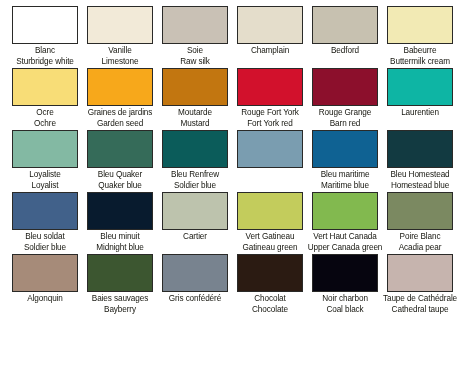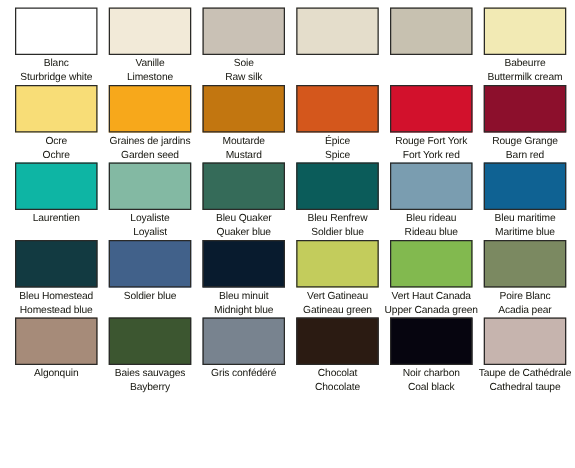--- a/index.html
+++ b/index.html
@@ -93,23 +93,29 @@
       </div>
       <div class="swatch-cell">
         <div class="swatch-chip" style="background-color: rgb(201, 193, 181); border-color: rgb(42, 42, 40);"></div>
         <div class="swatch-labels">
           <span class="swatch-name-fr">Soie</span>
           <span class="swatch-name-en">Raw silk</span>
         </div>
       </div>
       <div class="swatch-cell">
         <div class="swatch-chip" style="background-color: rgb(228, 221, 203); border-color: rgb(42, 42, 40);"></div>
+        <div class="swatch-labels">
+          <span class="swatch-name-fr">Champlain</span>
+        </div>
       </div>
       <div class="swatch-cell">
         <div class="swatch-chip" style="background-color: rgb(199, 193, 176); border-color: rgb(42, 42, 40);"></div>
+        <div class="swatch-labels">
+          <span class="swatch-name-fr">Bedford</span>
+        </div>
       </div>
       <div class="swatch-cell">
         <div class="swatch-chip" style="background-color: rgb(242, 234, 180); border-color: rgb(42, 42, 40);"></div>
         <div class="swatch-labels">
           <span class="swatch-name-fr">Babeurre</span>
           <span class="swatch-name-en">Buttermilk cream</span>
         </div>
       </div>
       <div class="swatch-cell">
         <div class="swatch-chip" style="background-color: rgb(248, 221, 119); border-color: rgb(42, 42, 40);"></div>
@@ -126,27 +132,20 @@
         </div>
       </div>
       <div class="swatch-cell">
         <div class="swatch-chip" style="background-color: rgb(194, 118, 16); border-color: rgb(42, 42, 40);"></div>
         <div class="swatch-labels">
           <span class="swatch-name-fr">Moutarde</span>
           <span class="swatch-name-en">Mustard</span>
         </div>
       </div>
       <div class="swatch-cell">
-        <div class="swatch-chip" style="background-color: rgb(212, 87, 28); border-color: rgb(42, 42, 40);"></div>
-        <div class="swatch-labels">
-          <span class="swatch-name-fr">Épice</span>
-          <span class="swatch-name-en">Spice</span>
-        </div>
-      </div>
-      <div class="swatch-cell">
         <div class="swatch-chip" style="background-color: rgb(210, 17, 44); border-color: rgb(42, 42, 40);"></div>
         <div class="swatch-labels">
           <span class="swatch-name-fr">Rouge Fort York</span>
           <span class="swatch-name-en">Fort York red</span>
         </div>
       </div>
       <div class="swatch-cell">
         <div class="swatch-chip" style="background-color: rgb(140, 15, 44); border-color: rgb(42, 42, 40);"></div>
         <div class="swatch-labels">
           <span class="swatch-name-fr">Rouge Grange</span>
@@ -175,53 +174,56 @@
       </div>
       <div class="swatch-cell">
         <div class="swatch-chip" style="background-color: rgb(11, 92, 90); border-color: rgb(42, 42, 40);"></div>
         <div class="swatch-labels">
           <span class="swatch-name-fr">Bleu Renfrew</span>
           <span class="swatch-name-en">Soldier blue</span>
         </div>
       </div>
       <div class="swatch-cell">
         <div class="swatch-chip" style="background-color: rgb(122, 157, 176); border-color: rgb(42, 42, 40);"></div>
-        <div class="swatch-labels">
-          <span class="swatch-name-fr">Bleu rideau</span>
-          <span class="swatch-name-en">Rideau blue</span>
-        </div>
       </div>
       <div class="swatch-cell">
         <div class="swatch-chip" style="background-color: rgb(15, 98, 147); border-color: rgb(42, 42, 40);"></div>
         <div class="swatch-labels">
           <span class="swatch-name-fr">Bleu maritime</span>
           <span class="swatch-name-en">Maritime blue</span>
         </div>
       </div>
       <div class="swatch-cell">
         <div class="swatch-chip" style="background-color: rgb(18, 58, 65); border-color: rgb(42, 42, 40);"></div>
         <div class="swatch-labels">
           <span class="swatch-name-fr">Bleu Homestead</span>
           <span class="swatch-name-en">Homestead blue</span>
         </div>
       </div>
       <div class="swatch-cell">
         <div class="swatch-chip" style="background-color: rgb(65, 97, 138); border-color: rgb(42, 42, 40);"></div>
         <div class="swatch-labels">
+          <span class="swatch-name-fr">Bleu soldat</span>
           <span class="swatch-name-en">Soldier blue</span>
         </div>
       </div>
       <div class="swatch-cell">
         <div class="swatch-chip" style="background-color: rgb(8, 27, 46); border-color: rgb(42, 42, 40);"></div>
         <div class="swatch-labels">
           <span class="swatch-name-fr">Bleu minuit</span>
           <span class="swatch-name-en">Midnight blue</span>
         </div>
       </div>
       <div class="swatch-cell">
+        <div class="swatch-chip" style="background-color: rgb(189, 195, 173); border-color: rgb(42, 42, 40);"></div>
+        <div class="swatch-labels">
+          <span class="swatch-name-fr">Cartier</span>
+        </div>
+      </div>
+      <div class="swatch-cell">
         <div class="swatch-chip" style="background-color: rgb(195, 204, 92); border-color: rgb(42, 42, 40);"></div>
         <div class="swatch-labels">
           <span class="swatch-name-fr">Vert Gatineau</span>
           <span class="swatch-name-en">Gatineau green</span>
         </div>
       </div>
       <div class="swatch-cell">
         <div class="swatch-chip" style="background-color: rgb(130, 185, 79); border-color: rgb(42, 42, 40);"></div>
         <div class="swatch-labels">
           <span class="swatch-name-fr">Vert Haut Canada</span>

